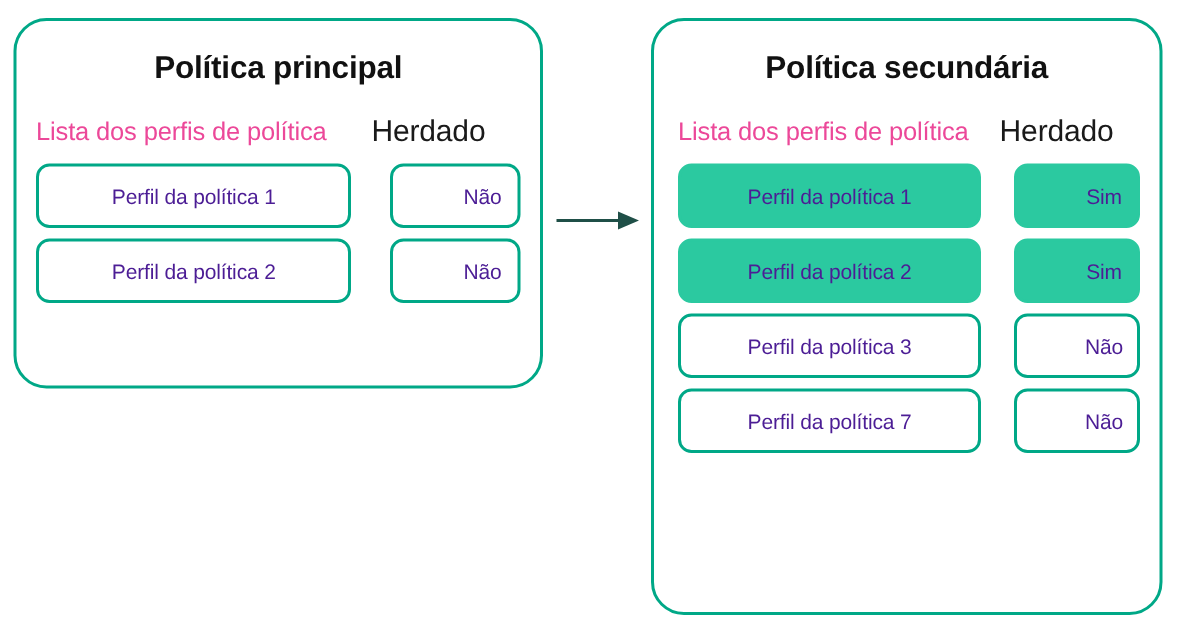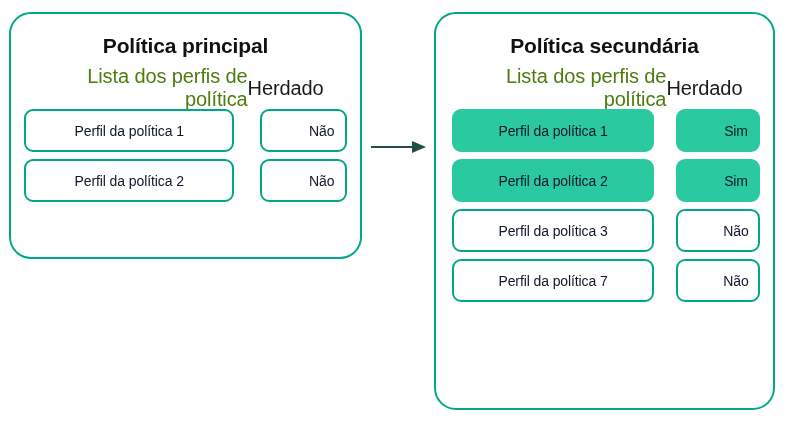--- a/index.html
+++ b/index.html
@@ -59,23 +59,23 @@
     position: absolute;
     left: 13px;
     right: 13px;
     top: 63px;
     height: 22px;
     display: flex;
     align-items: center;
   }
   .col-head-profiles {
     width: 225px;
-    text-align: right;
-    font-size: 20px;
-    color: #4d7c0f;
+    text-align: left;
+    font-size: 17px;
+    color: #ec4899;
     letter-spacing: -0.1px;
   }
   .col-head-inherited {
     width: 100px;
     font-size: 20px;
     color: #1a1a1a;
     letter-spacing: -0.1px;
   }
 
   
@@ -94,21 +94,21 @@
   .cell {
     box-sizing: border-box;
     border: 2px solid #00a887;
     border-radius: 9px;
     background: #ffffff;
     height: 43px;
     display: flex;
     align-items: center;
     justify-content: center;
     font-size: 14px;
-    color: #0f172a;
+    color: #4c1d95;
     letter-spacing: -0.1px;
   }
   .cell-profile {
     width: 212px;
   }
   .cell-inherited {
     width: 87px;
     margin-left: 26px;
     padding-left: 36px;
   }

